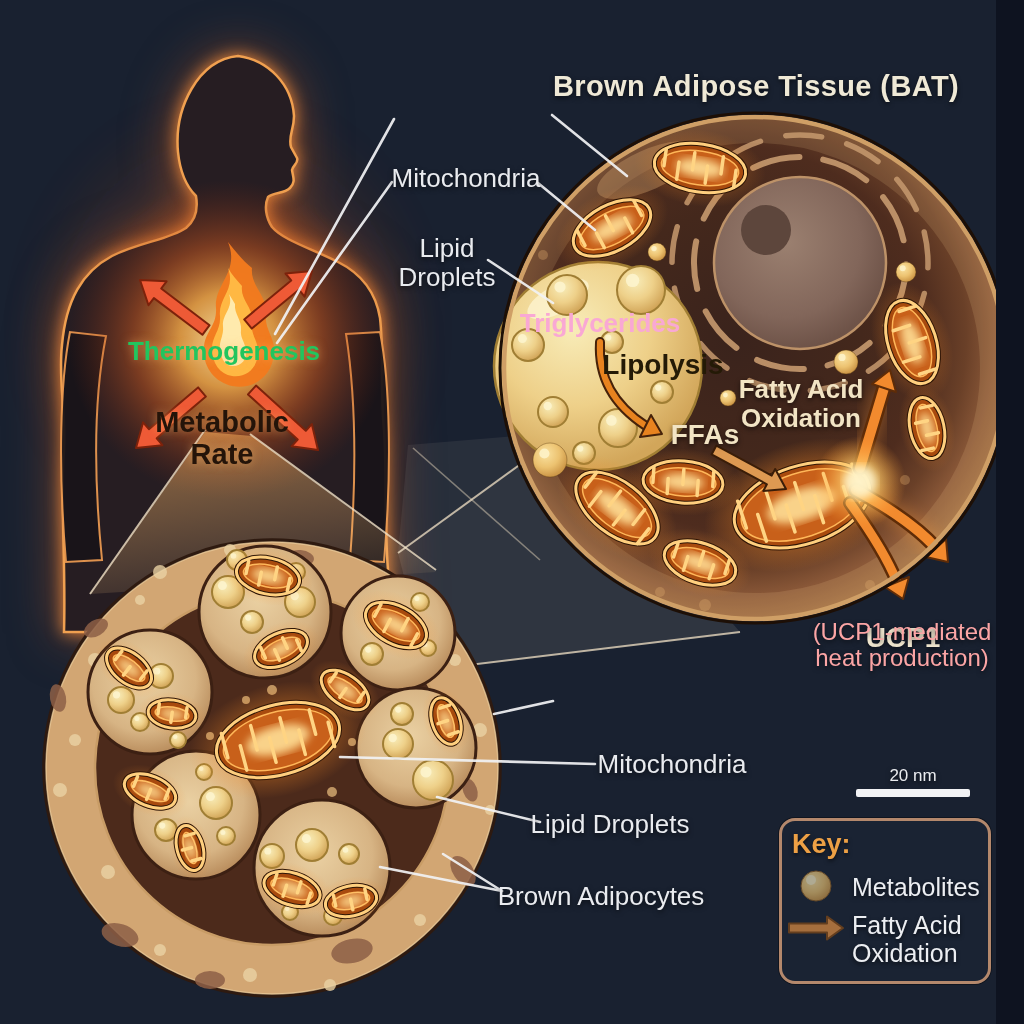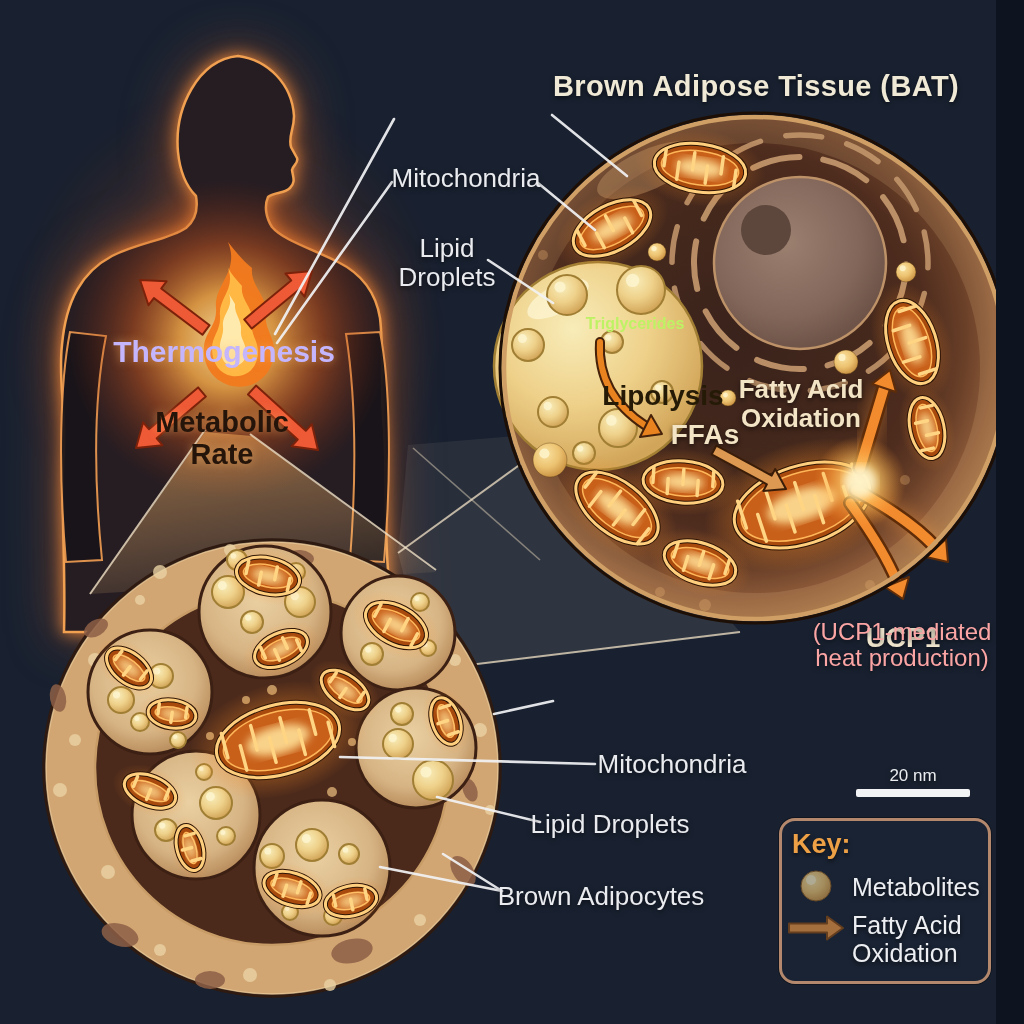--- a/index.html
+++ b/index.html
@@ -7,24 +7,24 @@
          font-family:"Liberation Sans",sans-serif;}
   #scene{position:absolute;left:0;top:0;}
   .lbl{position:absolute;transform:translate(-50%,-50%);text-align:center;line-height:1.12;
        color:#e9ebef;font-size:26px;text-shadow:0 2px 5px rgba(0,0,0,.6);}
   .nowrap{white-space:nowrap;}
   .lblL{position:absolute;text-shadow:0 2px 4px rgba(0,0,0,.6);}
   #title{left:756px;top:86px;font-size:29px;font-weight:bold;color:#efe9d6;letter-spacing:.4px;white-space:nowrap;}
   #lbl-bat{left:472px;top:126px;width:212px;}
   #lbl-mito{left:466px;top:179px;}
   #lbl-lipid{left:447px;top:263px;width:118px;}
-  #lbl-thermo{left:224px;top:352px;font-size:30px;font-weight:bold;color:#c4b5fd;text-shadow:0 0 10px rgba(255,190,110,.55);}
+  #lbl-thermo{left:224px;top:352px;font-size:26px;font-weight:bold;color:#22c55e;text-shadow:0 0 10px rgba(255,190,110,.55);}
   #lbl-meta{left:222px;top:438px;width:162px;font-size:29px;font-weight:bold;color:#241409;text-shadow:0 0 10px rgba(255,190,110,.55);}
-  #lbl-trig{left:600px;top:324px;font-size:16px;font-weight:bold;color:#bef264;text-shadow:none;margin-left:35px;}
-  #lbl-lipo{left:663px;top:365px;font-size:28px;font-weight:bold;color:#241a06;text-shadow:none;margin-top:31px;}
+  #lbl-trig{left:600px;top:324px;font-size:26px;font-weight:bold;color:#f9a8d4;text-shadow:none;}
+  #lbl-lipo{left:663px;top:365px;font-size:28px;font-weight:bold;color:#241a06;text-shadow:none;}
   #lbl-ffas{left:705px;top:435px;font-size:28px;font-weight:bold;color:#f2e4c4;}
   #lbl-fao{left:801px;top:404px;width:152px;font-size:26px;font-weight:bold;color:#f2e4c4;}
   #lbl-ucp1{left:903px;top:638px;font-size:28px;font-weight:bold;color:#f2e8d0;}
   #lbl-ucp1sub{left:902px;top:645px;width:188px;font-size:24px;color:#fca5a5;line-height:1.08;}
   #lbl-adrr{left:657px;top:702px;}
   #lbl-mito2{left:672px;top:765px;}
   #lbl-lipid2{left:610px;top:825px;}
   #lbl-adipo{left:601px;top:897px;}
   #lbl-scale{left:913px;top:776px;font-size:17px;}
   #scalebar{position:absolute;left:856px;top:789px;width:114px;height:8px;background:#f2f3f5;border-radius:2px;}

